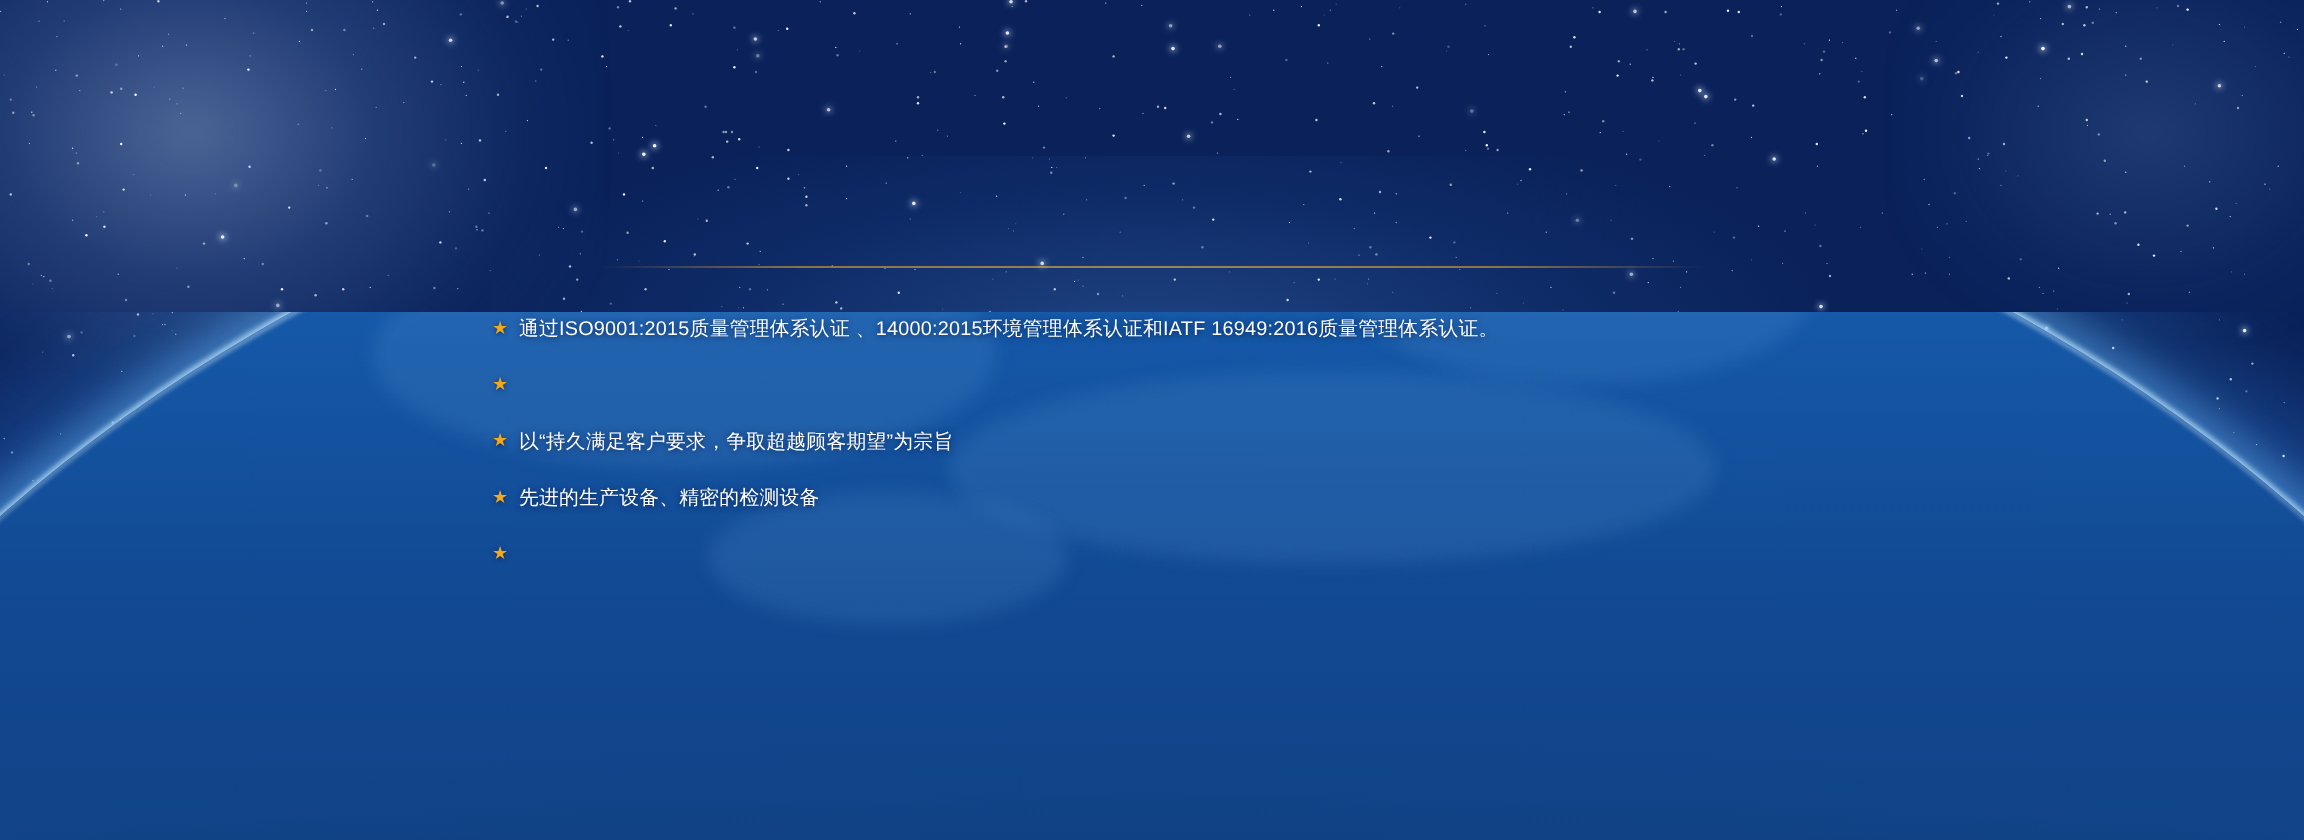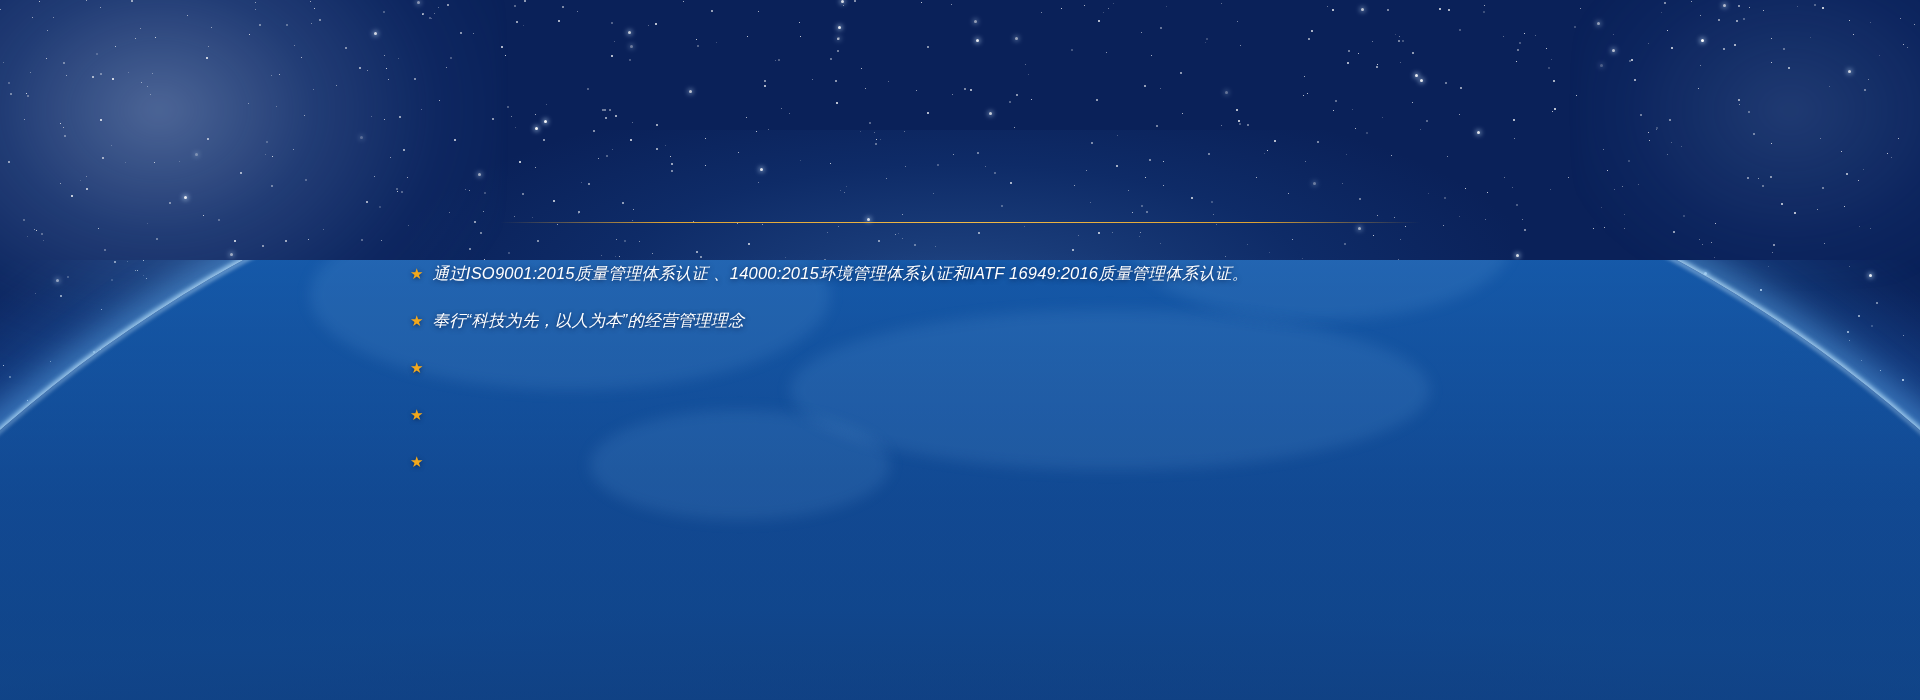--- a/index.html
+++ b/index.html
@@ -121,21 +121,20 @@
     font-size:15px;
     line-height:1;
     margin-right:9px;
     text-shadow:0 1px 4px rgba(10,30,70,.7);
   }
   .bullet .txt {
     font-size:16.5px;
     color:#ffffff;
     letter-spacing:.2px;
     text-shadow:0 1px 5px rgba(8,28,72,.85);
-    font-style:italic;
   }
 
   
   .row-0 { padding-left:10px; }
   .row-1 { padding-left:10px; }
   .row-2 { padding-left:10px; }
   .row-3 { padding-left:10px; }
   .row-4 { padding-left:10px; }
 </style>
 </head>
@@ -1179,29 +1178,30 @@
 
     <div class="bullets">
 
       <div class="bullet row-0">
         <span class="star">★</span>
         <span class="txt">通过ISO9001:2015质量管理体系认证 、14000:2015环境管理体系认证和IATF 16949:2016质量管理体系认证。</span>
       </div>
 
       <div class="bullet row-1">
         <span class="star">★</span>
-        <span class="txt">奉行“科技为先，以人为本”的经营管理理念</span>
       </div>
 
       <div class="bullet row-2">
         <span class="star">★</span>
+        <span class="txt">以“持久满足客户要求，争取超越顾客期望”为宗旨</span>
       </div>
 
       <div class="bullet row-3">
         <span class="star">★</span>
+        <span class="txt">先进的生产设备、精密的检测设备</span>
       </div>
 
       <div class="bullet row-4">
         <span class="star">★</span>
       </div>
 
     </div>
   </div>
 </div>
 

